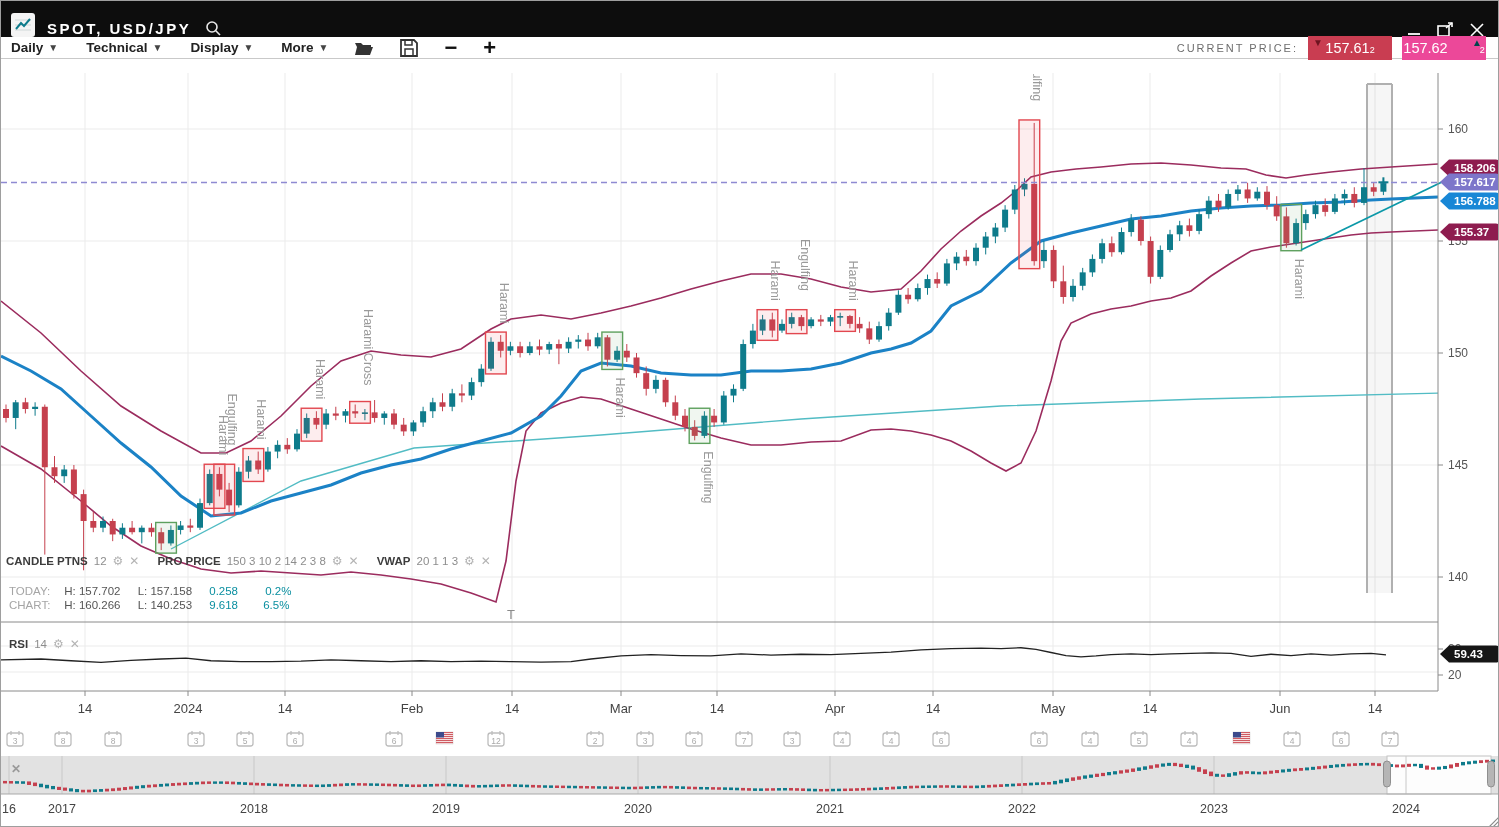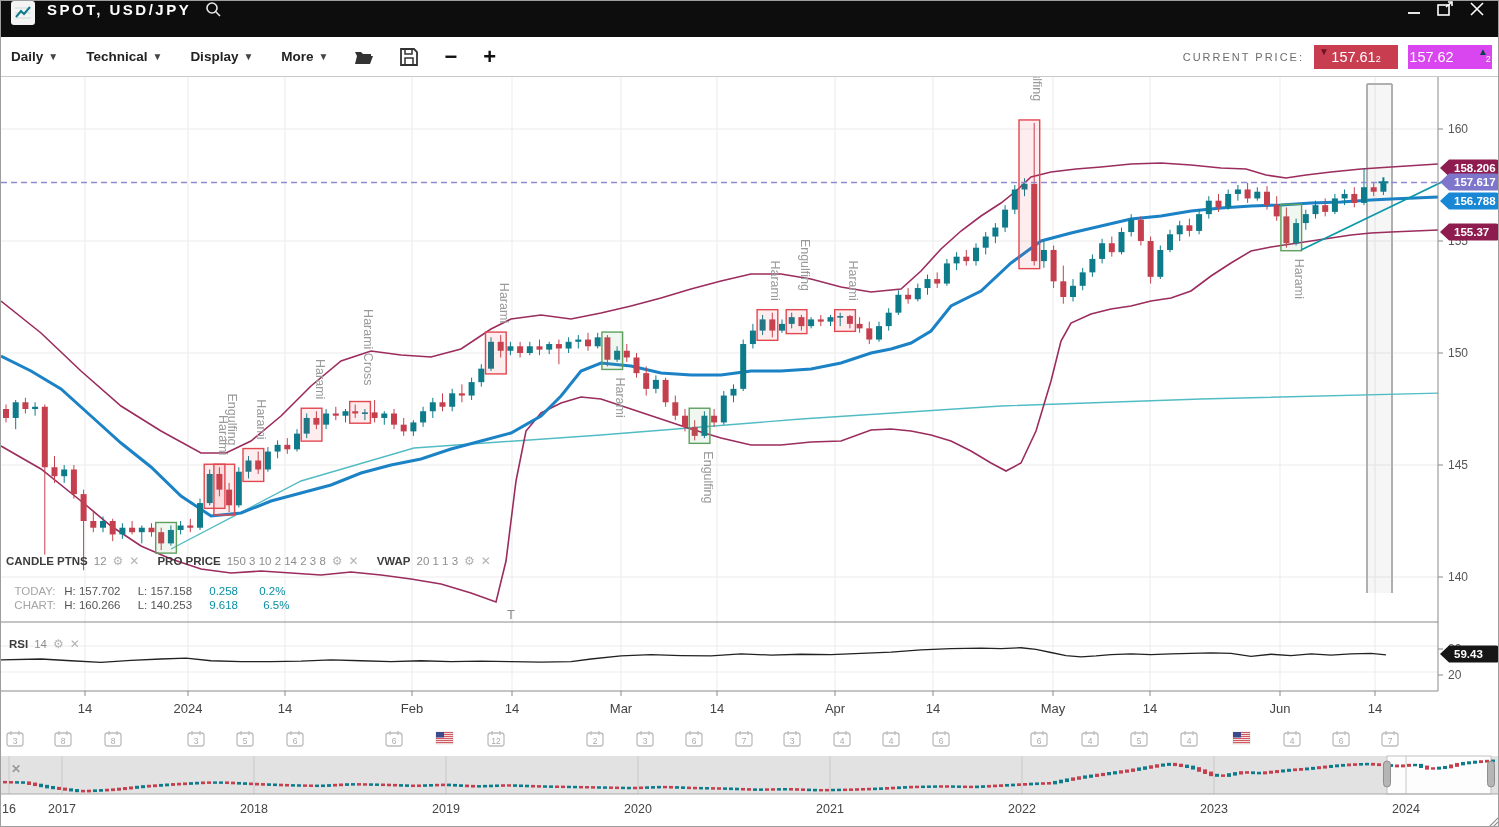--- a/index.html
+++ b/index.html
@@ -1,37 +1,37 @@
 <!DOCTYPE html>
 <html><head>
 <meta charset="utf-8">
 <style>
   html,body{margin:0;padding:0;background:#fff;font-family:"Liberation Sans",sans-serif;}
   #app{position:relative;width:1499px;height:827px;overflow:hidden;background:#fff;border:1px solid #9e9e9e;box-sizing:border-box;}
   
-  .titlebar{position:absolute;left:0;top:0;width:100%;height:36px;background:#0d0d0d;display:flex;align-items:flex-start;z-index:30;}
+  .titlebar{position:absolute;left:0;top:0;width:100%;height:36px;background:#0d0d0d;display:flex;align-items:flex-end;z-index:30;}
   .logo{width:24px;height:24px;background:#f4f4f4;border-radius:3px;margin:0 12px 0 10px;display:flex;align-items:center;justify-content:center;}
   .tb-title{color:#fff;font-size:15px;font-weight:bold;letter-spacing:2.5px;}
   .tb-search{margin-left:14px;display:flex;align-items:center;}
   .win-btns{margin-left:auto;display:flex;align-items:center;gap:16px;margin-right:14px;}
   .win-btns svg{display:block;cursor:pointer;}
   
-  .toolbar{position:absolute;left:0;top:36px;width:100%;height:40px;background:#fff;border-bottom:1px solid #c9c9c9;display:flex;align-items:center;z-index:30;box-sizing:border-box;}
+  .toolbar{position:absolute;left:0;top:36px;width:100%;height:22px;background:#fff;border-bottom:1px solid #c9c9c9;display:flex;align-items:center;z-index:30;box-sizing:border-box;}
   .menu{display:flex;align-items:center;gap:5px;margin-left:10px;font-size:13.5px;font-weight:bold;color:#222;cursor:pointer;}
   .menu .caret{font-size:10px;color:#444;}
   .tool-ico{margin-left:26px;cursor:pointer;display:flex;align-items:center;}
   .zoomtxt{font-size:22px;font-weight:bold;color:#111;cursor:pointer;margin-left:26px;line-height:20px;}
   .cp-label{margin-left:auto;font-size:11px;color:#6d6d6d;letter-spacing:2px;}
   .price-box{width:84px;height:24px;margin-left:10px;color:#fff;font-size:14.5px;display:flex;align-items:center;justify-content:center;position:relative;cursor:pointer;}
   .price-box .sub{font-size:9px;margin-top:5px;}
   .price-box .arr{font-size:10px;position:absolute;top:1px;}
   .bid{background:#c93d51;}
-  .ask{background:#d946ef;margin-right:6px;gap:32px;}
+  .ask{background:#ec4899;margin-right:12px;gap:32px;}
   
-  .ov{position:absolute;z-index:5;font-size:11.5px;color:#8d8d8d;white-space:nowrap;text-align:center;}
+  .ov{position:absolute;z-index:5;font-size:11.5px;color:#8d8d8d;white-space:nowrap;}
   .ind-row{display:flex;align-items:center;gap:6px;}
   .ind-name{font-weight:bold;color:#3c3c3c;font-size:11.5px;}
   .ind-par{color:#8d8d8d;}
   .gear,.xicon{color:#b3b3b3;font-size:12px;cursor:pointer;}
   .stat-lab{color:#a5a5a5;width:52px;display:inline-block;}
   .stat-v{color:#555;}
   .stat-t{color:#0a8fa0;}
   svg text{font-family:"Liberation Sans",sans-serif;}
 </style>
 </head>
@@ -1206,21 +1206,21 @@
     <span class="ind-name">VWAP</span>
     <span class="ind-par">20 1 1 3</span>
     <span class="gear">⚙</span>
     <span class="xicon">✕</span>
   </div>
 
   <div class="ov" style="left:8px;top:584px;z-index:6">
     <span class="stat-lab">TODAY:</span>
     <span class="stat-v" style="margin-right:14px">H: 157.702</span>
     <span class="stat-v" style="margin-right:14px">L: 157.158</span>
-    <span class="stat-t" style="margin-right:18px">0.258</span>
+    <span class="stat-t" style="margin-right:24px">0.258</span>
     <span class="stat-t">0.2%</span>
   </div>
   <div class="ov" style="left:8px;top:598px;z-index:6">
     <span class="stat-lab">CHART:</span>
     <span class="stat-v" style="margin-right:14px">H: 160.266</span>
     <span class="stat-v" style="margin-right:14px">L: 140.253</span>
     <span class="stat-t" style="margin-right:22px">9.618</span>
     <span class="stat-t">6.5%</span>
   </div>
 

